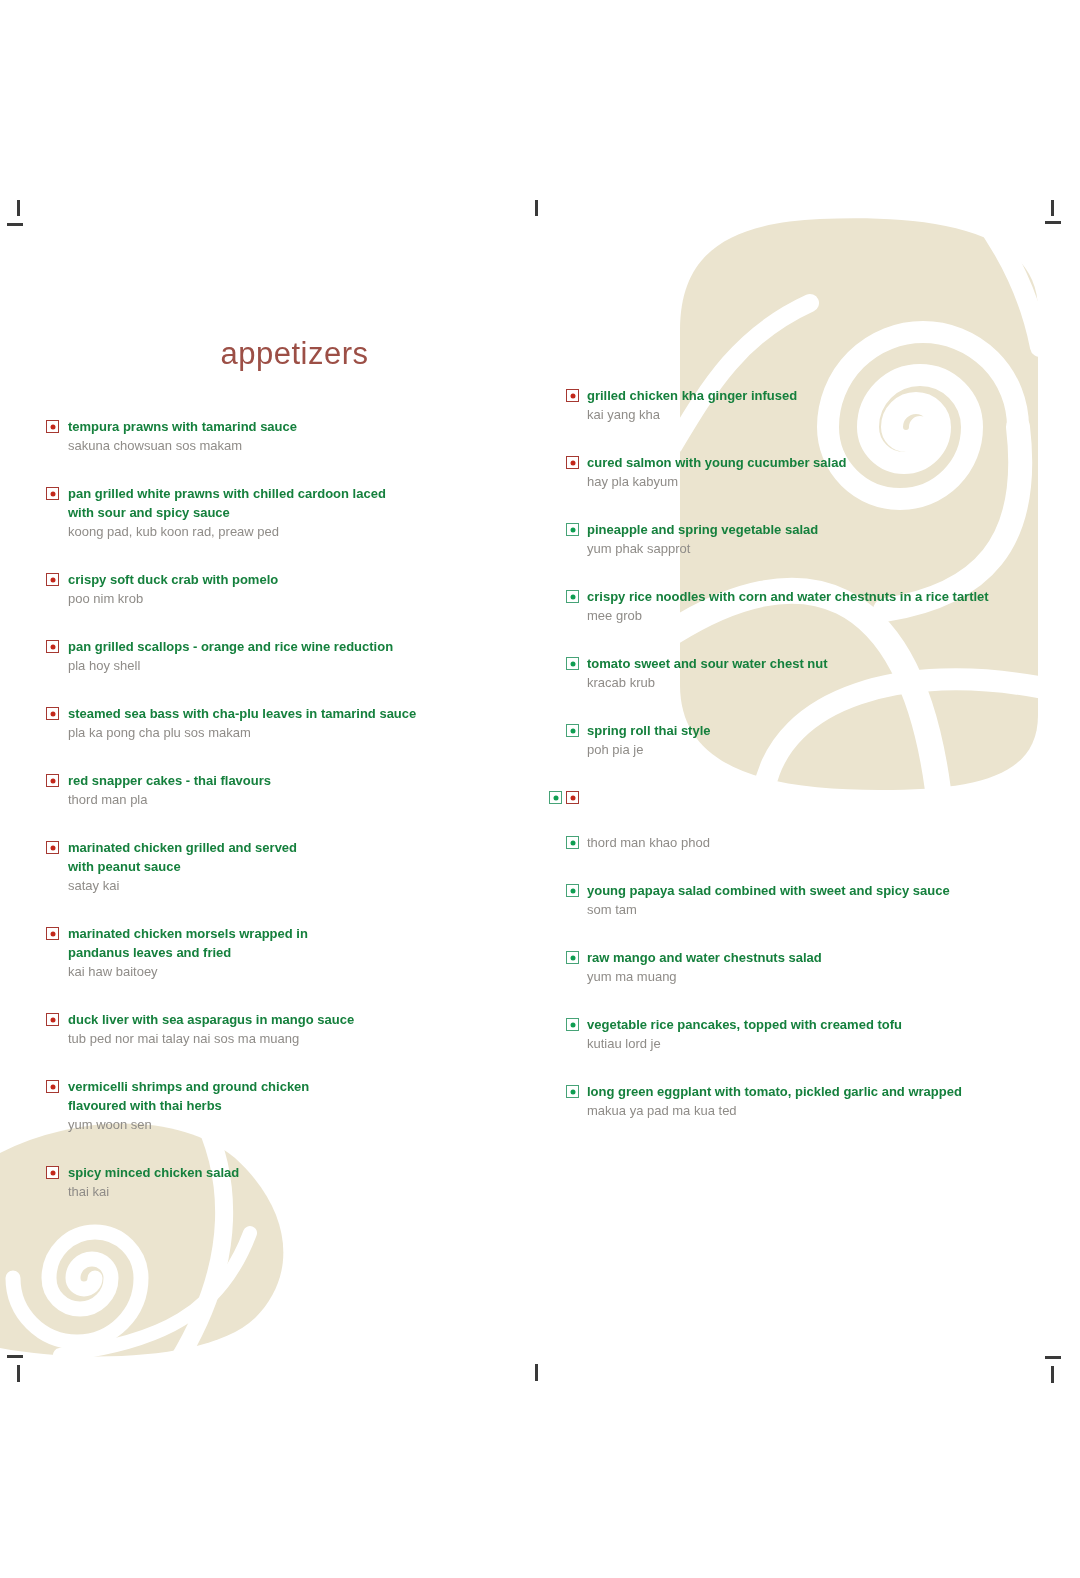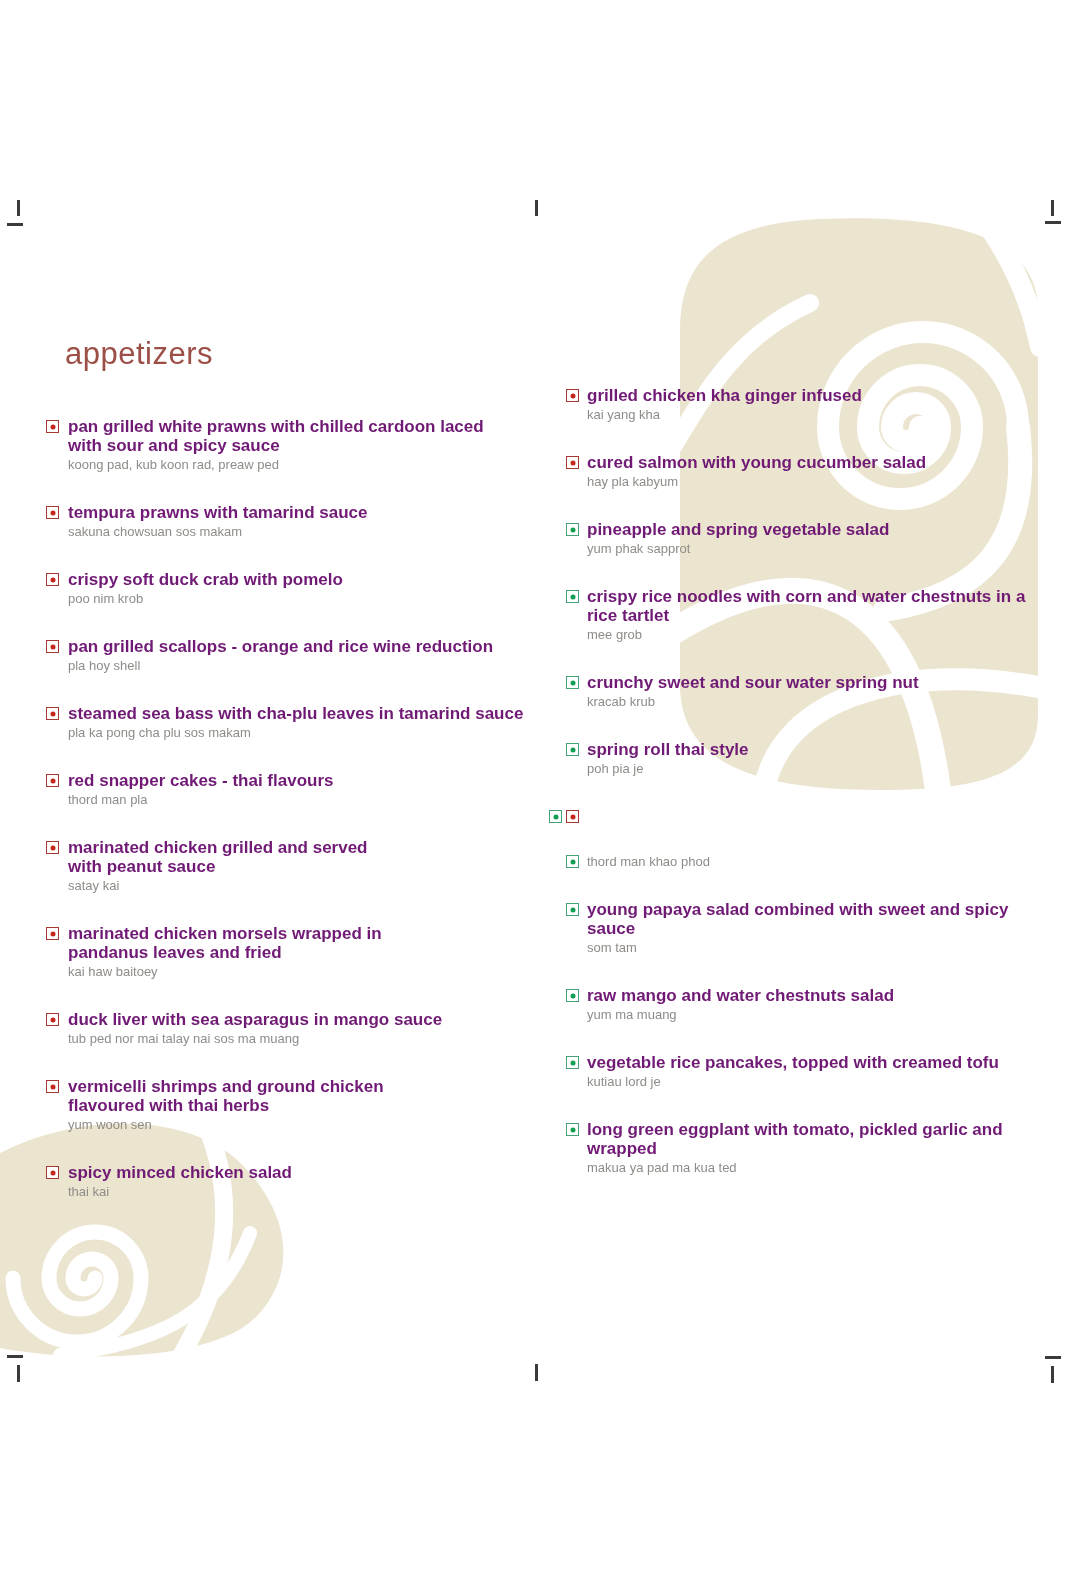--- a/index.html
+++ b/index.html
@@ -18,20 +18,21 @@
   .col-left  { left: 46px;  top: 336px; width: 478px; }
   .col-right { left: 548px; top: 386px; width: 500px; }
 
   h1.page-title {
     font-size: 31px;
     font-weight: 400;
     color: var(--heading, #9c4f46);
     margin: 0 0 45px 19px;
     line-height: 36px;
     letter-spacing: 0.5px;
+    text-align: center;
   }
 
   .item { display: flex; margin-bottom: 29px; }
   .icons {
     display: flex; justify-content: flex-end; align-items: flex-start;
     gap: 4px; flex: 0 0 auto; padding-top: 3px;
   }
   .col-left  .icons { width: 13px; margin-right: 9px; }
   .col-right .icons { width: 31px; margin-right: 8px; }
 
@@ -43,22 +44,22 @@
     position: absolute; left: 50%; top: 50%;
     width: 5px; height: 5px; border-radius: 50%;
     transform: translate(-50%, -50%);
   }
   .diet-icon.non-veg { border: 1.5px solid var(--nonveg-border, #a63831); }
   .diet-icon.non-veg .dot { background: var(--nonveg-dot, #c3271a); }
   .diet-icon.veg { border: 1.5px solid var(--veg-border, #46a377); }
   .diet-icon.veg .dot { background: var(--veg-dot, #0f9e52); }
 
   .item-name {
-    font-size: 17px; font-weight: 700; line-height: 19px;
-    color: #701a75; white-space: pre-line;
+    font-size: 13px; font-weight: 700; line-height: 19px;
+    color: #15803d; white-space: pre-line;
   }
   .item-local {
     font-size: 13px; font-weight: 400; line-height: 19px;
     color: #8f8c88;
   }
 </style>
 </head>
 <body>
 
 <svg class="deco" style="left:680px; top:215px;" width="358" height="575" viewBox="0 0 358 575">
@@ -108,43 +109,43 @@
 
 <div class="col col-left">
   <h1 class="page-title">appetizers</h1>
 <div class="item">
     <div class="icons">
         <span class="diet-icon non-veg">
           <span class="dot"></span>
         </span>
       </div>
     <div class="text">
+      <div class="item-name">tempura prawns with tamarind sauce</div>
+      <div class="item-local">sakuna chowsuan sos makam</div>
+    </div>
+  </div>
+    <div class="item">
+    <div class="icons">
+        <span class="diet-icon non-veg">
+          <span class="dot"></span>
+        </span>
+      </div>
+    <div class="text">
       <div class="item-name">pan grilled white prawns with chilled cardoon laced
 with sour and spicy sauce</div>
       <div class="item-local">koong pad, kub koon rad, preaw ped</div>
     </div>
   </div>
     <div class="item">
     <div class="icons">
         <span class="diet-icon non-veg">
           <span class="dot"></span>
         </span>
       </div>
     <div class="text">
-      <div class="item-name">tempura prawns with tamarind sauce</div>
-      <div class="item-local">sakuna chowsuan sos makam</div>
-    </div>
-  </div>
-    <div class="item">
-    <div class="icons">
-        <span class="diet-icon non-veg">
-          <span class="dot"></span>
-        </span>
-      </div>
-    <div class="text">
       <div class="item-name">crispy soft duck crab with pomelo</div>
       <div class="item-local">poo nim krob</div>
     </div>
   </div>
     <div class="item">
     <div class="icons">
         <span class="diet-icon non-veg">
           <span class="dot"></span>
         </span>
       </div>
@@ -280,21 +281,21 @@
       <div class="item-local">mee grob</div>
     </div>
   </div>
     <div class="item">
     <div class="icons">
         <span class="diet-icon veg">
           <span class="dot"></span>
         </span>
       </div>
     <div class="text">
-      <div class="item-name">crunchy sweet and sour water spring nut</div>
+      <div class="item-name">tomato sweet and sour water chest nut</div>
       <div class="item-local">kracab krub</div>
     </div>
   </div>
     <div class="item">
     <div class="icons">
         <span class="diet-icon veg">
           <span class="dot"></span>
         </span>
       </div>
     <div class="text">

